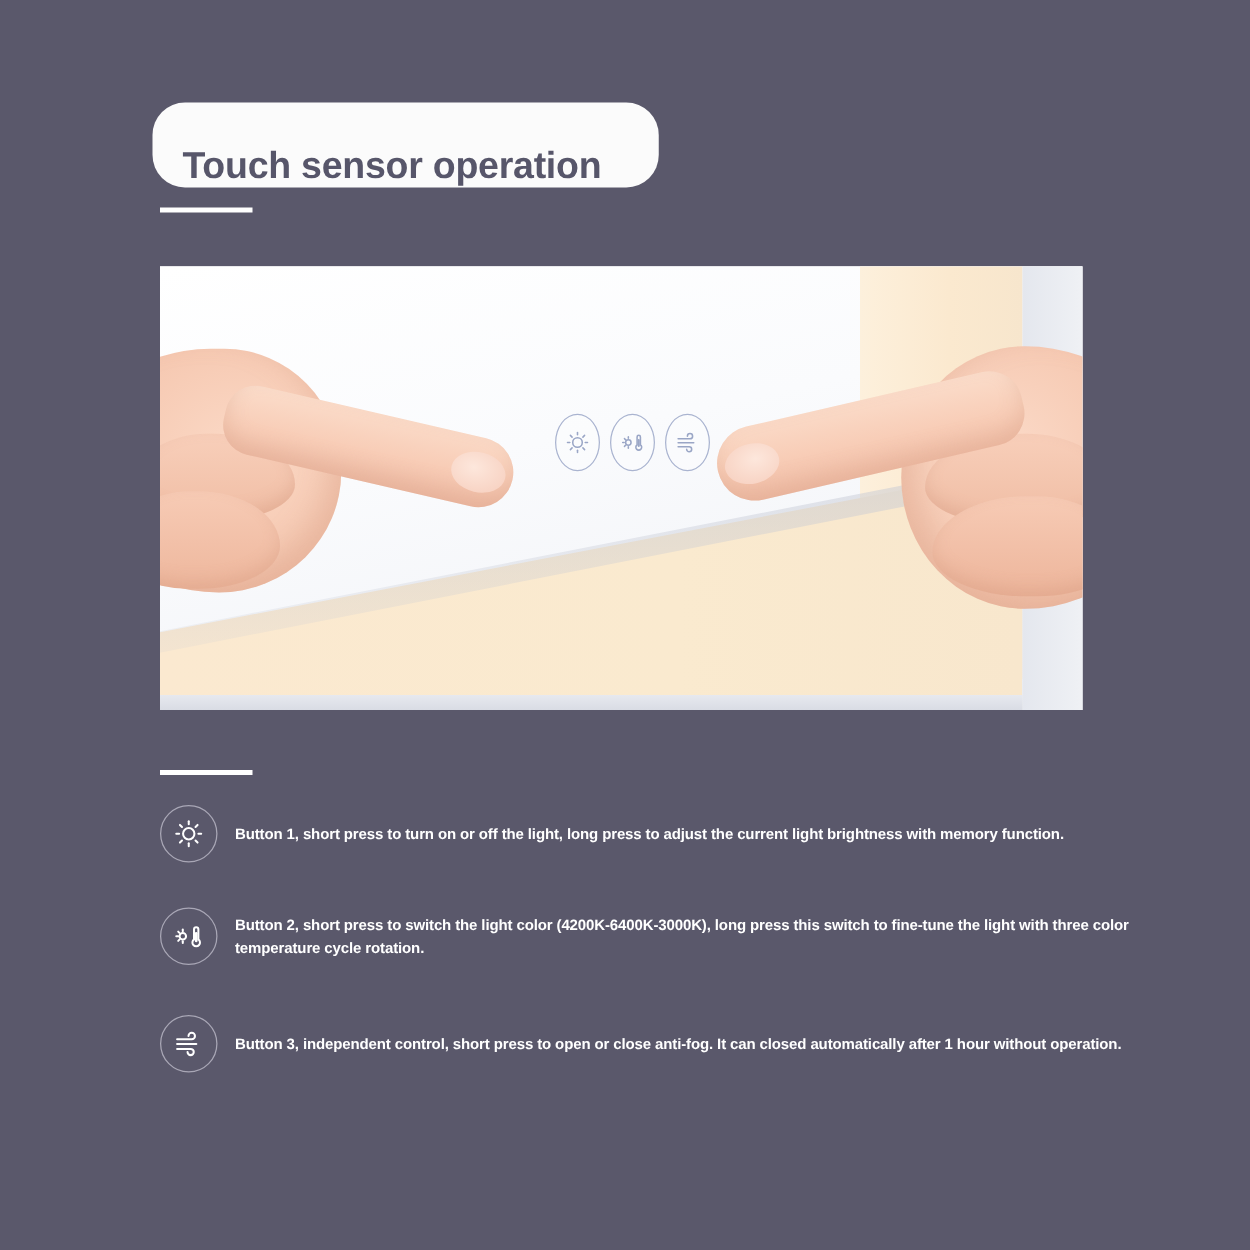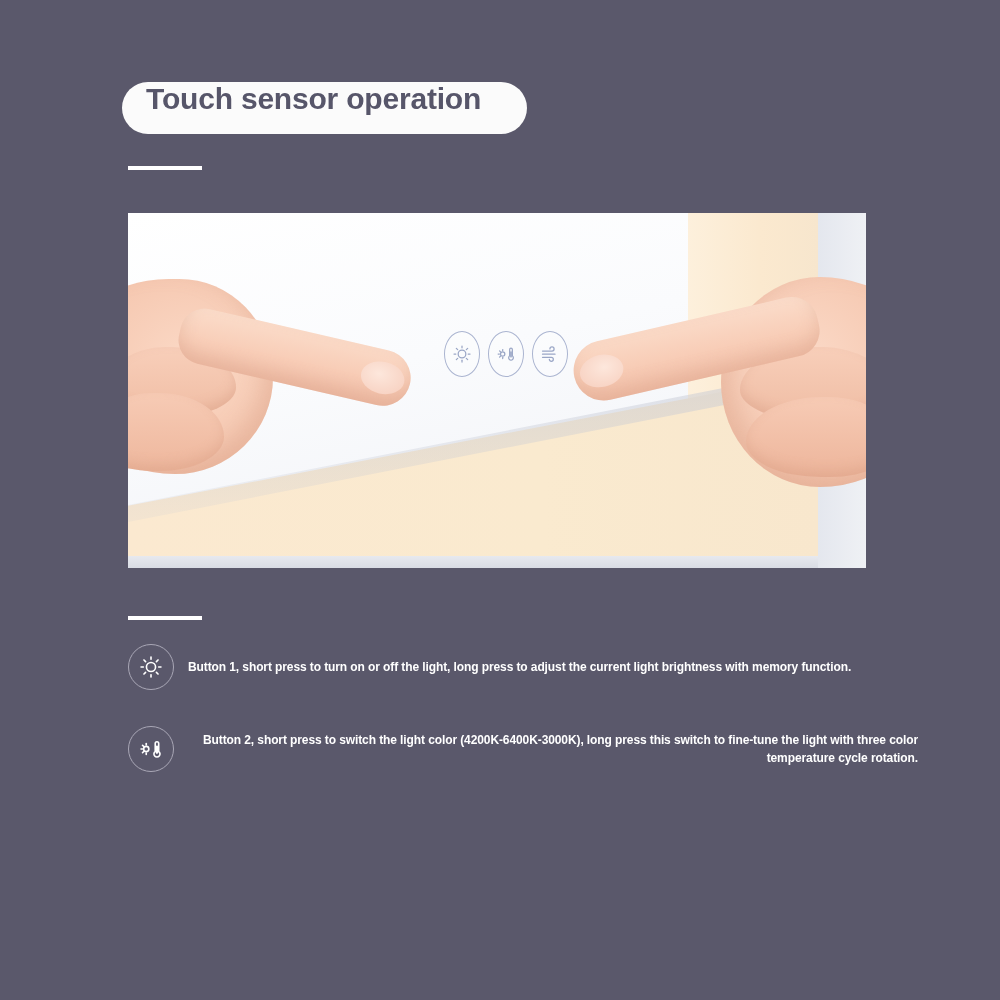--- a/index.html
+++ b/index.html
@@ -14,25 +14,25 @@
     overflow: hidden;
     position: relative;
   }
 
   
   #title-pill {
     position: absolute;
     left: 122px;
     top: 82px;
     width: 405px;
-    height: 52px;
+    height: 68px;
     background: #fbfbfb;
     border-radius: 26px;
     display: flex;
-    align-items: flex-start;
+    align-items: flex-end;
     box-sizing: border-box;
     padding-left: 24px;
   }
   #title-text {
     font-size: 30px;
     font-weight: bold;
     color: #57566a;
     letter-spacing: -0.2px;
     white-space: nowrap;
   }
@@ -241,21 +241,21 @@
   }
   .instr-icon svg { display: block; }
   .instr-text {
     color: #ffffff;
     font-size: 12px;
     font-weight: bold;
     line-height: 1.53;
     letter-spacing: -0.1px;
   }
   #row-1 { margin-bottom: 36px; }
-  #row-2 { margin-bottom: 40px; text-align: right; }
+  #row-2 { margin-bottom: 40px; }
 </style>
 </head>
 <body>
 
 <div id="title-pill">
   <span id="title-text">Touch sensor operation</span>
 </div>
 
 <div class="rule" id="rule-top"></div>
 
@@ -361,14 +361,24 @@
         <line x1="2.8" y1="12" x2="4.1" y2="12"></line>
         <line x1="4.2" y1="8.6" x2="5.1" y2="9.5"></line>
         <line x1="4.2" y1="15.4" x2="5.1" y2="14.5"></line>
         <path d="M15.9 14.3V6.9a1.6 1.6 0 1 1 3.2 0v7.4a2.8 2.8 0 1 1-3.2 0z"></path>
         <line x1="17.5" y1="9.8" x2="17.5" y2="15.5" stroke-width="2"></line>
       </svg>
     </div>
     <div class="instr-text">Button 2, short press to switch the light color (4200K-6400K-3000K), long press this switch to fine-tune the light with three color temperature cycle rotation.</div>
   </div>
 
+  <div class="instr-row" id="row-3">
+    <div class="instr-icon">
+      <svg width="26" height="26" viewBox="0 0 24 24" fill="none" stroke="currentColor" stroke-width="1.5" stroke-linecap="round">
+        <path d="M3.4 8.6h10.8a2.4 2.4 0 1 0-2.4-2.4"></path>
+        <path d="M3.4 12.2h14.2"></path>
+        <path d="M3.4 15.8h10a2.3 2.3 0 1 1-2.3 2.3"></path>
+      </svg>
+    </div>
+    <div class="instr-text">Button 3, independent control, short press to open or close anti-fog. It can closed automatically after 1 hour without operation.</div>
+  </div>
 
 </div>
 
 </body></html>

